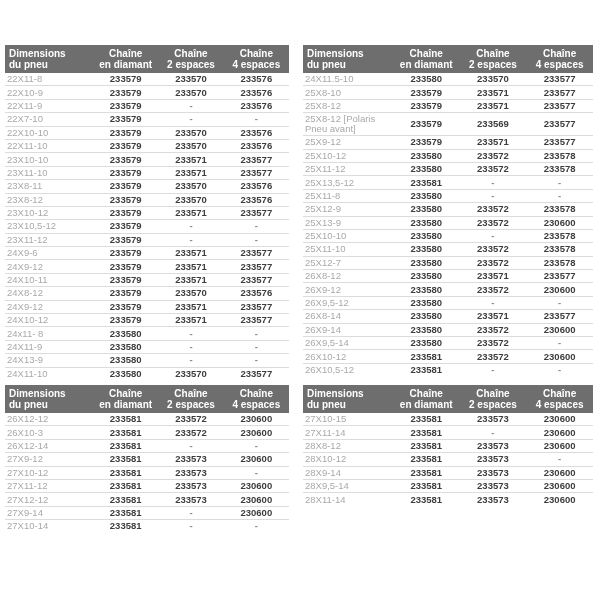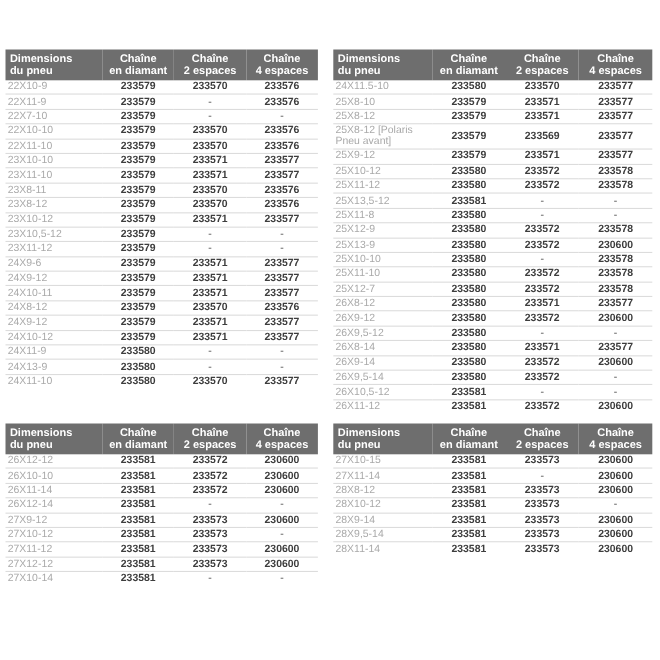--- a/index.html
+++ b/index.html
@@ -93,20 +93,26 @@
           <span>2 espaces</span>
         </th>
         <th class="num-col">
           <span>Chaîne</span>
           <span>4 espaces</span>
         </th>
       </tr>
     </thead>
     <tbody>
       <tr>
+        <td class="dim-cell">22X11-8</td>
+        <td class="val-cell">233579</td>
+        <td class="val-cell">233570</td>
+        <td class="val-cell">233576</td>
+      </tr>
+      <tr>
         <td class="dim-cell">22X10-9</td>
         <td class="val-cell">233579</td>
         <td class="val-cell">233570</td>
         <td class="val-cell">233576</td>
       </tr>
       <tr>
         <td class="dim-cell">22X11-9</td>
         <td class="val-cell">233579</td>
         <td class="dash-cell">-</td>
         <td class="val-cell">233576</td>
@@ -199,20 +205,26 @@
         <td class="dim-cell">24X9-12</td>
         <td class="val-cell">233579</td>
         <td class="val-cell">233571</td>
         <td class="val-cell">233577</td>
       </tr>
       <tr>
         <td class="dim-cell">24X10-12</td>
         <td class="val-cell">233579</td>
         <td class="val-cell">233571</td>
         <td class="val-cell">233577</td>
+      </tr>
+      <tr>
+        <td class="dim-cell">24x11- 8</td>
+        <td class="val-cell">233580</td>
+        <td class="dash-cell">-</td>
+        <td class="dash-cell">-</td>
       </tr>
       <tr>
         <td class="dim-cell">24X11-9</td>
         <td class="val-cell">233580</td>
         <td class="dash-cell">-</td>
         <td class="dash-cell">-</td>
       </tr>
       <tr>
         <td class="dim-cell">24X13-9</td>
         <td class="val-cell">233580</td>
@@ -370,30 +382,30 @@
         <td class="val-cell">233572</td>
         <td class="val-cell">230600</td>
       </tr>
       <tr>
         <td class="dim-cell">26X9,5-14</td>
         <td class="val-cell">233580</td>
         <td class="val-cell">233572</td>
         <td class="dash-cell">-</td>
       </tr>
       <tr>
+        <td class="dim-cell">26X10-12</td>
+        <td class="val-cell">233581</td>
+        <td class="val-cell">233572</td>
+        <td class="val-cell">230600</td>
+      </tr>
+      <tr>
         <td class="dim-cell">26X10,5-12</td>
         <td class="val-cell">233581</td>
         <td class="dash-cell">-</td>
         <td class="dash-cell">-</td>
-      </tr>
-      <tr>
-        <td class="dim-cell">26X11-12</td>
-        <td class="val-cell">233581</td>
-        <td class="val-cell">233572</td>
-        <td class="val-cell">230600</td>
       </tr>
     </tbody>
   </table>
 
 <table class="parts-table" id="table-bottom-left">
     <colgroup>
       <col style="width: 31%;">
       <col style="width: 23%;">
       <col style="width: 23%;">
       <col style="width: 23%;">
@@ -419,27 +431,21 @@
       </tr>
     </thead>
     <tbody>
       <tr>
         <td class="dim-cell">26X12-12</td>
         <td class="val-cell">233581</td>
         <td class="val-cell">233572</td>
         <td class="val-cell">230600</td>
       </tr>
       <tr>
-        <td class="dim-cell">26X10-10</td>
-        <td class="val-cell">233581</td>
-        <td class="val-cell">233572</td>
-        <td class="val-cell">230600</td>
-      </tr>
-      <tr>
-        <td class="dim-cell">26X11-14</td>
+        <td class="dim-cell">26X10-3</td>
         <td class="val-cell">233581</td>
         <td class="val-cell">233572</td>
         <td class="val-cell">230600</td>
       </tr>
       <tr>
         <td class="dim-cell">26X12-14</td>
         <td class="val-cell">233581</td>
         <td class="dash-cell">-</td>
         <td class="dash-cell">-</td>
       </tr>
@@ -458,20 +464,26 @@
       <tr>
         <td class="dim-cell">27X11-12</td>
         <td class="val-cell">233581</td>
         <td class="val-cell">233573</td>
         <td class="val-cell">230600</td>
       </tr>
       <tr>
         <td class="dim-cell">27X12-12</td>
         <td class="val-cell">233581</td>
         <td class="val-cell">233573</td>
+        <td class="val-cell">230600</td>
+      </tr>
+      <tr>
+        <td class="dim-cell">27X9-14</td>
+        <td class="val-cell">233581</td>
+        <td class="dash-cell">-</td>
         <td class="val-cell">230600</td>
       </tr>
       <tr>
         <td class="dim-cell">27X10-14</td>
         <td class="val-cell">233581</td>
         <td class="dash-cell">-</td>
         <td class="dash-cell">-</td>
       </tr>
     </tbody>
   </table>

